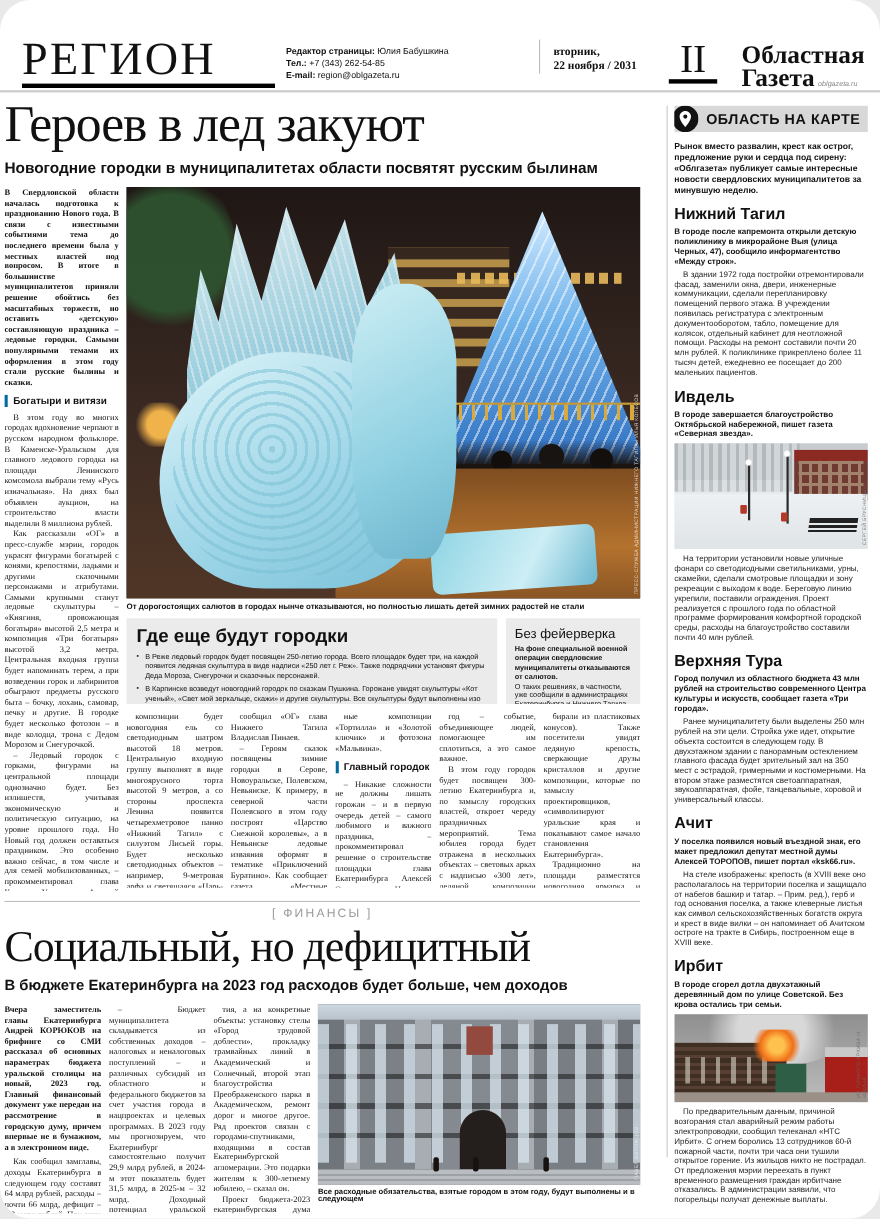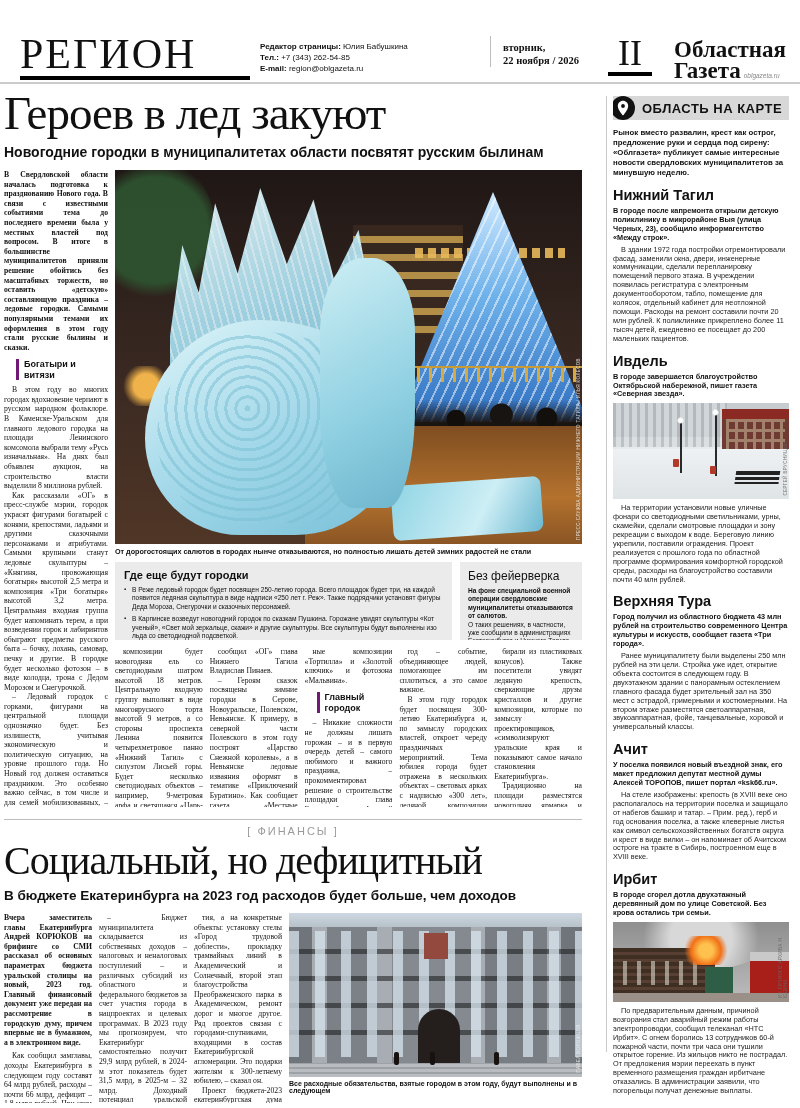--- a/index.html
+++ b/index.html
@@ -1,17 +1,17 @@
 <!DOCTYPE html>
 <html><head>
 <meta charset="utf-8">
 <style>
   html,body{margin:0;padding:0;background:#e9e9e9;}
   .page{position:relative;width:800px;height:1108px;background:#fff;margin:0 auto;
-        font-family:"Liberation Serif",serif;color:#111;overflow:hidden;}
+        font-family:"Liberation Serif",serif;color:#111;overflow:hidden;border-radius:28px;}
 
   
   .mh{position:absolute;left:20px;right:14px;top:36px;height:42px;display:flex;align-items:flex-start;}
   .mh-region{font-size:42px;line-height:36px;letter-spacing:2px;border-bottom:4px solid #000;
              padding:0 4px 4px 0;width:226px;}
   .mh-editor{margin-left:10px;padding-top:5px;font-family:"Liberation Sans",sans-serif;
              font-size:8px;line-height:11px;color:#111;}
   .mh-editor .lbl{font-weight:bold;}
   .mh-spacer{flex:1;}
   .mh-date{border-left:1px solid #bdbdbd;padding:5px 0 0 12px;font-weight:bold;
@@ -30,21 +30,21 @@
   h1{margin:0;font-size:47px;line-height:46px;font-weight:normal;letter-spacing:-1px;}
   .a1-sub{font-family:"Liberation Sans",sans-serif;font-weight:bold;font-size:14px;margin:8px 0 10px;}
   .a1-body{display:flex;gap:7px;}
   .col{font-size:7.7px;line-height:9.6px;text-align:justify;overflow:hidden;}
   .col0{flex:none;width:104px;height:640px;}
   .a1-right{width:467px;}
   .blk{margin:0;}
   .blk.p{text-indent:8px;}
   .blk.lead{font-weight:bold;margin-bottom:4px;}
   .blk.sub{font-family:"Liberation Sans",sans-serif;font-weight:bold;font-size:9px;line-height:10.5px;
-           border-left:3px solid #701a75;padding-left:5px;margin:7px 12px 5px;text-indent:0;text-align:left;}
+           border-left:3px solid #0369a1;padding-left:5px;margin:7px 0 5px;text-indent:0;text-align:left;}
   .blk.b{position:relative;padding-left:8px;text-indent:0;margin-bottom:4px;text-align:left;}
   .blk.b:before{content:"▪";position:absolute;left:0;top:-1px;font-size:6px;}
 
   
   .photo1{position:relative;margin:0;width:467px;height:374px;overflow:hidden;background:#241a18;}
   .p1-sky{position:absolute;inset:0;background:linear-gradient(#1f1715,#3a2922 55%,#503626);}
   .p1-treegreen{position:absolute;left:-20px;top:-15px;width:120px;height:150px;border-radius:50%;
     background:radial-gradient(circle,#2e5530 0 55%,transparent 70%);opacity:.9;}
   .p1-bldg{position:absolute;left:238px;top:55px;width:110px;height:110px;
     background:#3a2a20 repeating-linear-gradient(0deg,#caa14f 0 7px,#3a2a20 7px 18px);
@@ -88,21 +88,21 @@
     background:linear-gradient(150deg,#cdeef4,#8fd0e2 60%,#6db4cc);}
   .vcredit{position:absolute;right:1px;bottom:4px;writing-mode:vertical-rl;transform:rotate(180deg);
     font-family:"Liberation Sans",sans-serif;font-size:4.5px;color:#eee;letter-spacing:.4px;opacity:.85;}
   .cap1{font-family:"Liberation Sans",sans-serif;font-weight:bold;font-size:7.2px;margin:3px 0 6px;}
 
   
   .boxes{display:flex;gap:8px;}
   .box{background:#ebebeb;overflow:hidden;}
   .box.towns{flex:1;height:64px;padding:7px 9px;}
   .box.fire{width:106px;height:64px;padding:7px 8px;}
-  .box-title{font-family:"Liberation Sans",sans-serif;font-weight:bold;font-size:11px;margin-bottom:5px;}
+  .box-title{font-family:"Liberation Sans",sans-serif;font-weight:bold;font-size:17px;margin-bottom:5px;}
   .box-title2{font-family:"Liberation Sans",sans-serif;font-weight:normal;font-size:12px;margin-bottom:4px;}
   .box .blk{font-family:"Liberation Sans",sans-serif;font-size:6.6px;line-height:8.4px;}
   .bx-lead{font-family:"Liberation Sans",sans-serif;font-weight:bold;font-size:6.6px;line-height:8.4px;}
   .bx-p{font-family:"Liberation Sans",sans-serif;font-size:6.6px;line-height:8.4px;}
 
   .strip{display:flex;gap:7px;margin-top:7px;height:160px;}
   .strip .col{flex:1;height:160px;}
 
   .rule{border:none;border-top:1px solid #bdbdbd;margin:9px 0 5px;}
 
@@ -182,21 +182,21 @@
   <header class="mh">
     <div class="mh-region">РЕГИОН</div>
     <div class="mh-editor">
       <div><span class="lbl">Редактор страницы:</span> <span>Юлия Бабушкина</span></div>
       <div><span class="lbl">Тел.:</span> <span>+7 (343) 262-54-85</span></div>
       <div><span class="lbl">E-mail:</span> <span>region@oblgazeta.ru</span></div>
     </div>
     <div class="mh-spacer"></div>
     <div class="mh-date">
       <div>вторник,</div>
-      <div>22 ноября / 2026</div>
+      <div>22 ноября / 2031</div>
     </div>
     <div class="mh-num">II</div>
     <div class="mh-brand">
       <div>Областная</div>
       <div><span>Газета</span><span class="mh-site">oblgazeta.ru</span></div>
     </div>
   </header>
   <div class="mh-rule"></div>
   <div class="vdivider"></div>
 
@@ -316,21 +316,21 @@
             <circle cx="12" cy="12" r="12" fill="#121212"></circle>
             <path d="M12 4.8c-2.9 0-5.2 2.3-5.2 5.2 0 3.9 5.2 9.6 5.2 9.6s5.2-5.7 5.2-9.6c0-2.9-2.3-5.2-5.2-5.2zm0 7.1a1.9 1.9 0 1 1 0-3.8 1.9 1.9 0 0 1 0 3.8z" fill="#fff"></path>
           </svg>
       </span>
       <span>ОБЛАСТЬ НА КАРТЕ</span>
     </div>
     <p class="sb-intro">Рынок вместо развалин, крест как острог, предложение руки и сердца под сирену: «Облгазета» публикует самые интересные новости свердловских муниципалитетов за минувшую неделю.</p>
 
     <div class="sb-sec">
       <div class="sb-head"><span>Нижний Тагил</span></div>
-      <div class="sb-lead">В городе после капремонта открыли детскую поликлинику в микрорайоне Выя (улица Черных, 23), сообщило информагентство «Между строк».</div>
+      <div class="sb-lead">В городе после капремонта открыли детскую поликлинику в микрорайоне Выя (улица Черных, 47), сообщило информагентство «Между строк».</div>
       <div class="sb-body">В здании 1972 года постройки отремонтировали фасад, заменили окна, двери, инженерные коммуникации, сделали перепланировку помещений первого этажа. В учреждении появилась регистратура с электронным документооборотом, табло, помещение для колясок, отдельный кабинет для неотложной помощи. Расходы на ремонт составили почти 20 млн рублей. К поликлинике прикреплено более 11 тысяч детей, ежедневно ее посещает до 200 маленьких пациентов.</div>
     </div>
 
     <div class="sb-sec">
       <div class="sb-head"><span>Ивдель</span></div>
       <div class="sb-lead">В городе завершается благоустройство Октябрьской набережной, пишет газета «Северная звезда».</div>
       <figure class="sb-photo ph-ivdel">
         <div class="iv-trees"></div>
         <div class="iv-bldg"></div>
         <div class="iv-snow"></div>

